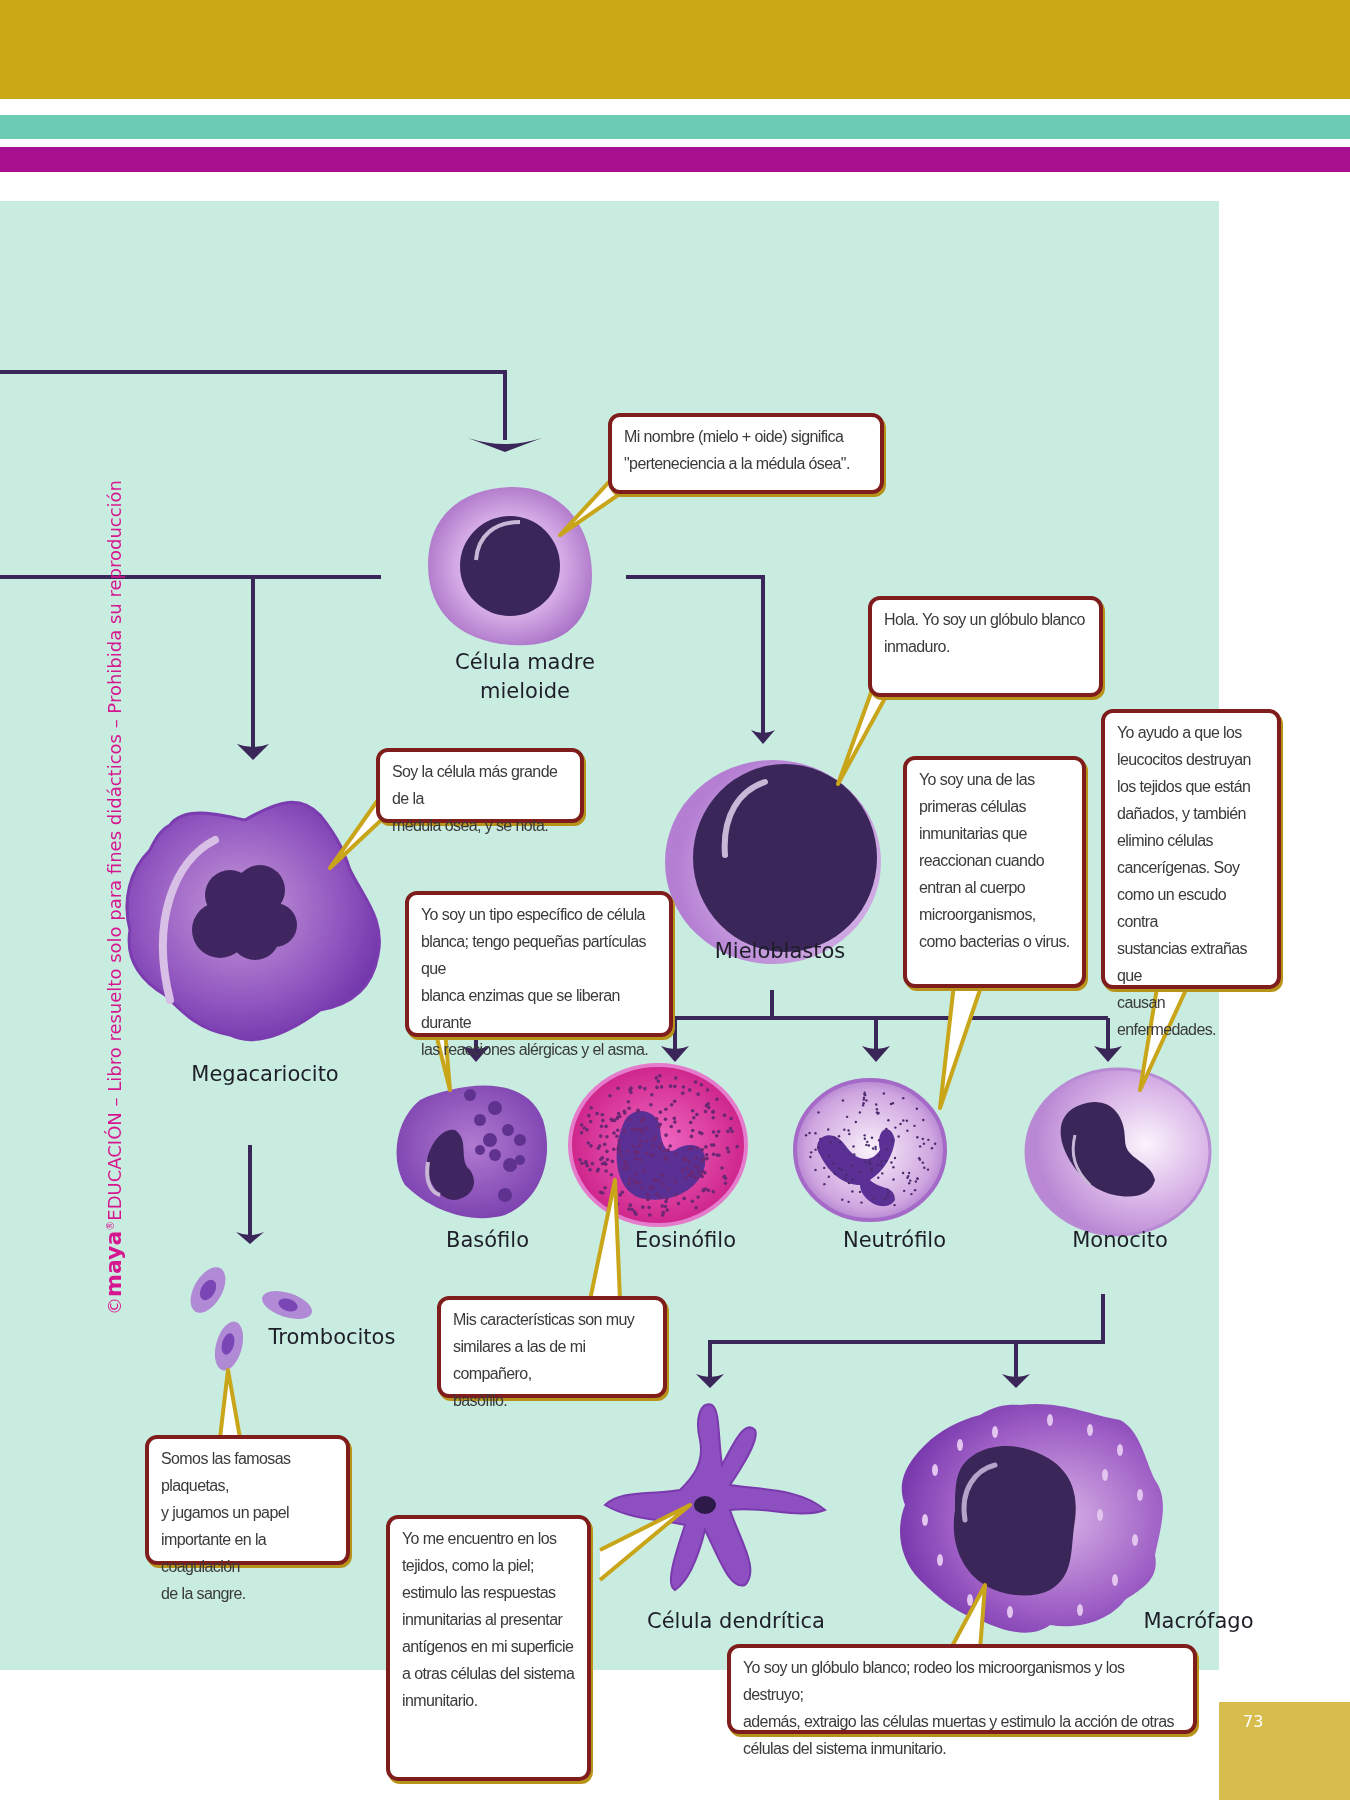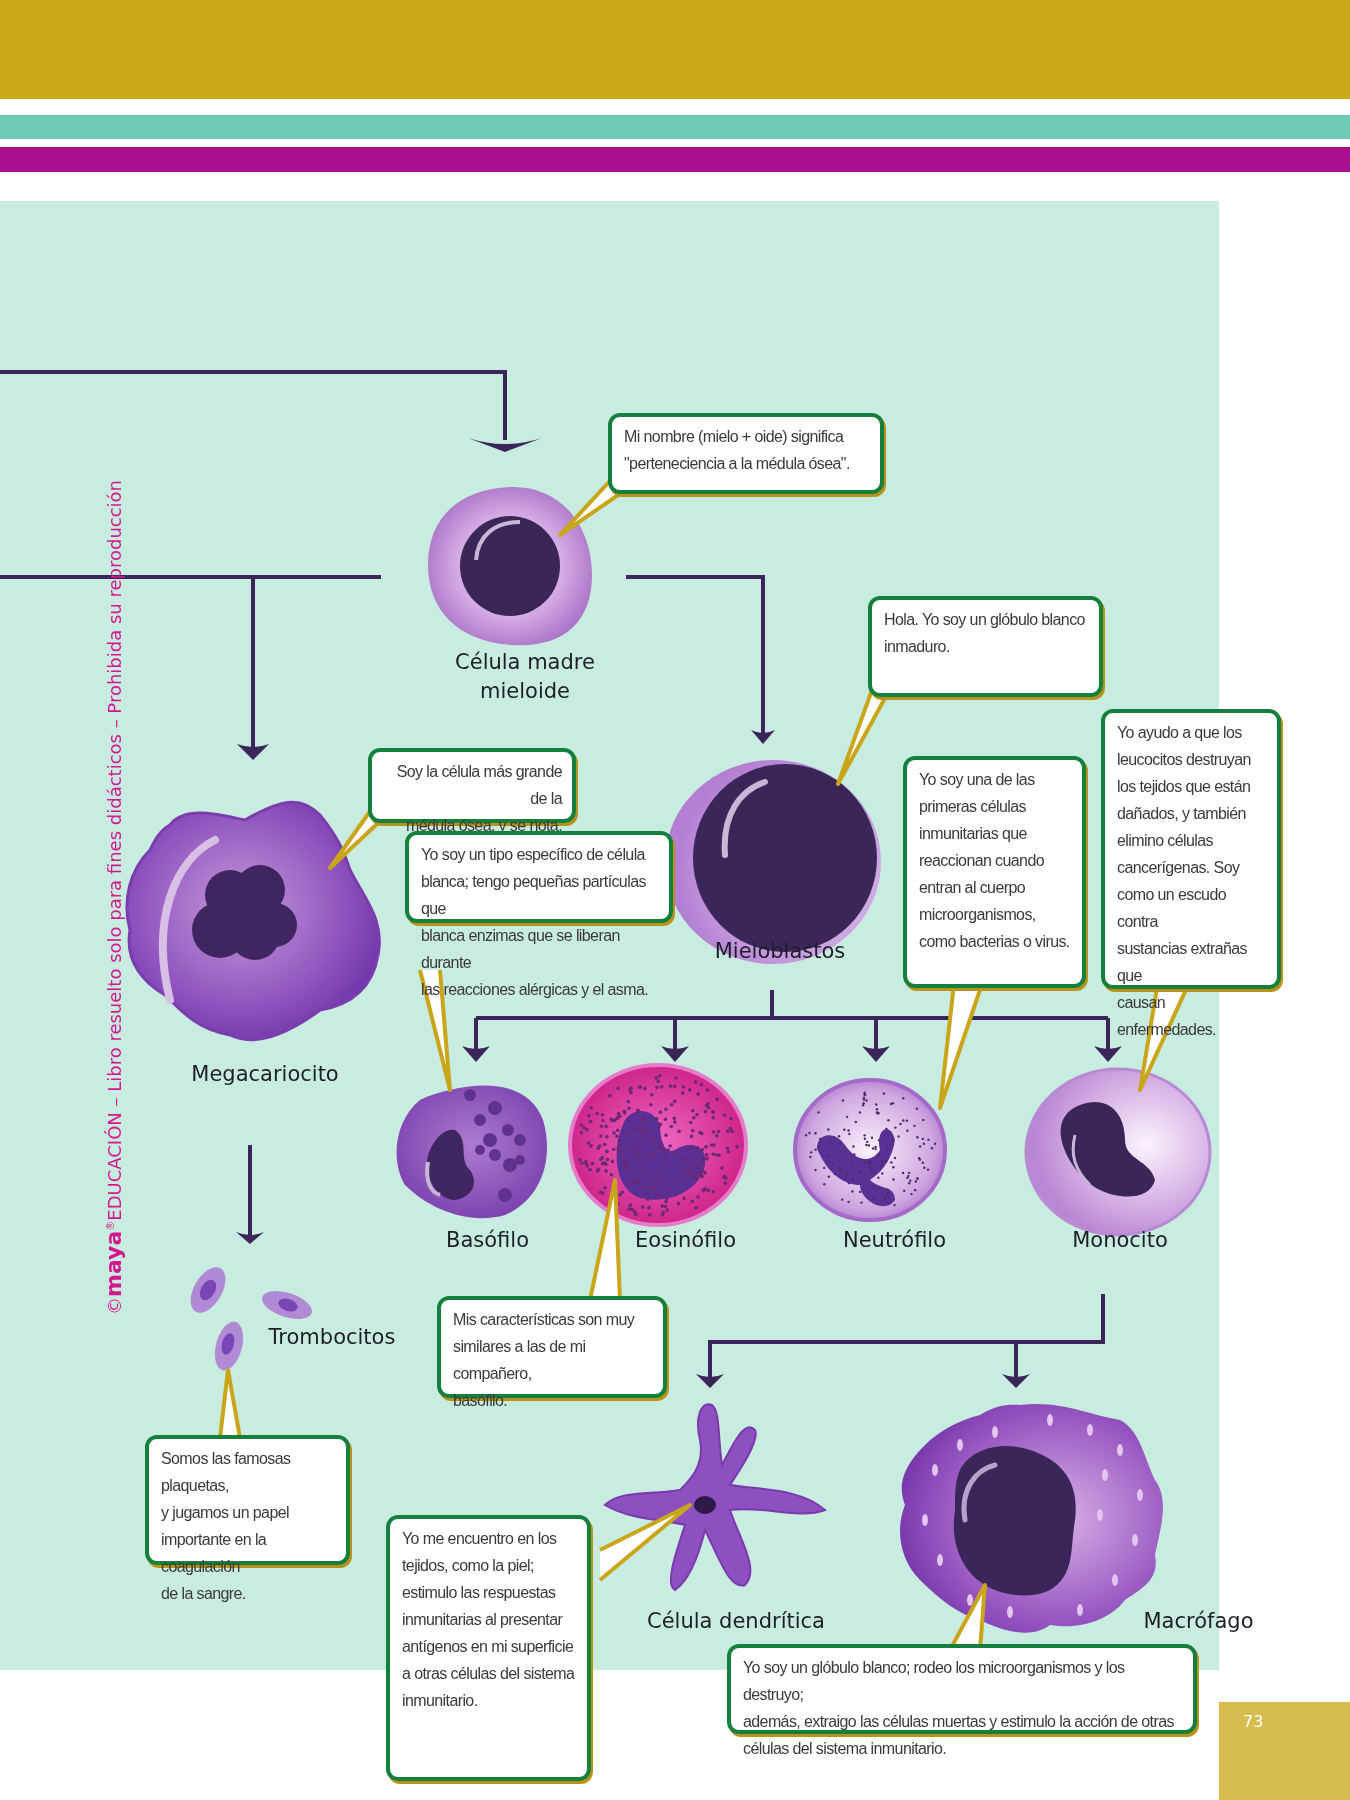--- a/index.html
+++ b/index.html
@@ -6,21 +6,21 @@
   body{width:1350px;height:1800px;position:relative;background:#ffffff;overflow:hidden;font-family:"Liberation Sans",sans-serif;}
   .band{position:absolute;left:0;width:1350px;}
   #band-gold{top:0;height:99px;background:#cba916;}
   #band-teal{top:115px;height:24px;background:#6bcbb3;}
   #band-magenta{top:147px;height:25px;background:#a8108f;}
   #panel{position:absolute;left:0;top:201px;width:1219px;height:1469px;background:#c9ece0;}
   #pagebox{position:absolute;left:1219px;top:1702px;width:131px;height:98px;background:#d7bd4d;}
   #pagenum{position:absolute;left:24px;top:10px;color:#ffffff;font-size:16px;font-family:"DejaVu Sans",sans-serif;}
   svg#diagram{position:absolute;left:0;top:0;width:1350px;height:1800px;}
   .cell-label{position:absolute;font-family:"DejaVu Sans",sans-serif;font-size:21px;color:#1e1e28;text-align:center;line-height:29px;white-space:nowrap;}
-  .bubble{position:absolute;background:#ffffff;border:4px solid #15803d;border-radius:12px;box-shadow:2px 3px 0 #b8931a;font-family:"Liberation Sans Narrow","Liberation Sans",sans-serif;font-size:16px;line-height:27px;color:#3a3a3a;padding:6px 10px 6px 12px;box-sizing:border-box;letter-spacing:-0.6px;}
+  .bubble{position:absolute;background:#ffffff;border:4px solid #7f1d1d;border-radius:12px;box-shadow:2px 3px 0 #b8931a;font-family:"Liberation Sans Narrow","Liberation Sans",sans-serif;font-size:16px;line-height:27px;color:#3a3a3a;padding:6px 10px 6px 12px;box-sizing:border-box;letter-spacing:-0.6px;}
   .bubble span{display:block;}
   #watermark{position:absolute;left:101px;top:1315px;transform-origin:0 0;transform:rotate(-90deg);white-space:nowrap;color:#d6168f;font-family:"DejaVu Sans",sans-serif;font-size:18px;}
   #watermark b{font-weight:bold;font-size:22px;}
   #watermark sup{font-size:10px;}
 </style>
 </head>
 <body>
 
 <div class="band" id="band-gold"></div>
 <div class="band" id="band-teal"></div>
@@ -621,25 +621,25 @@
 <div class="cell-label" style="left:1090px;top:1607px;width:125px;margin-left:46px;">Macrófago</div>
 
 <div class="bubble" style="left:608px;top:413px;width:276px;height:81px;">
   <span>Mi nombre (mielo + oide) significa</span>
   <span>"perteneciencia a la médula ósea".</span>
 </div>
 <div class="bubble" style="left:868px;top:596px;width:235px;height:101px;">
   <span>Hola. Yo soy un glóbulo blanco</span>
   <span>inmaduro.</span>
 </div>
-<div class="bubble" style="left:368px;top:748px;width:208px;height:75px;text-align:right;">
+<div class="bubble" style="left:376px;top:748px;width:208px;height:75px;">
   <span>Soy la célula más grande de la</span>
   <span>médula ósea, y se nota.</span>
 </div>
-<div class="bubble" style="left:405px;top:831px;width:268px;height:92px;">
+<div class="bubble" style="left:405px;top:891px;width:268px;height:146px;">
   <span>Yo soy un tipo específico de célula</span>
   <span>blanca; tengo pequeñas partículas que</span>
   <span>blanca enzimas que se liberan durante</span>
   <span>las reacciones alérgicas y el asma.</span>
 </div>
 <div class="bubble" style="left:903px;top:756px;width:183px;height:232px;">
   <span>Yo soy una de las</span>
   <span>primeras células</span>
   <span>inmunitarias que</span>
   <span>reaccionan cuando</span>

